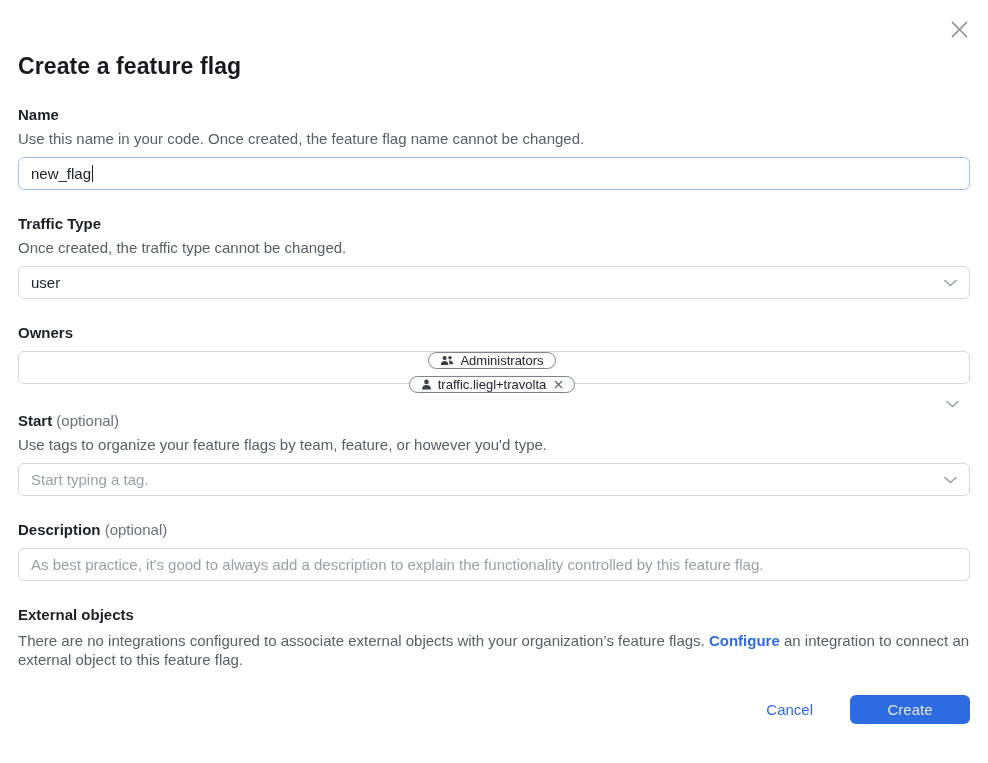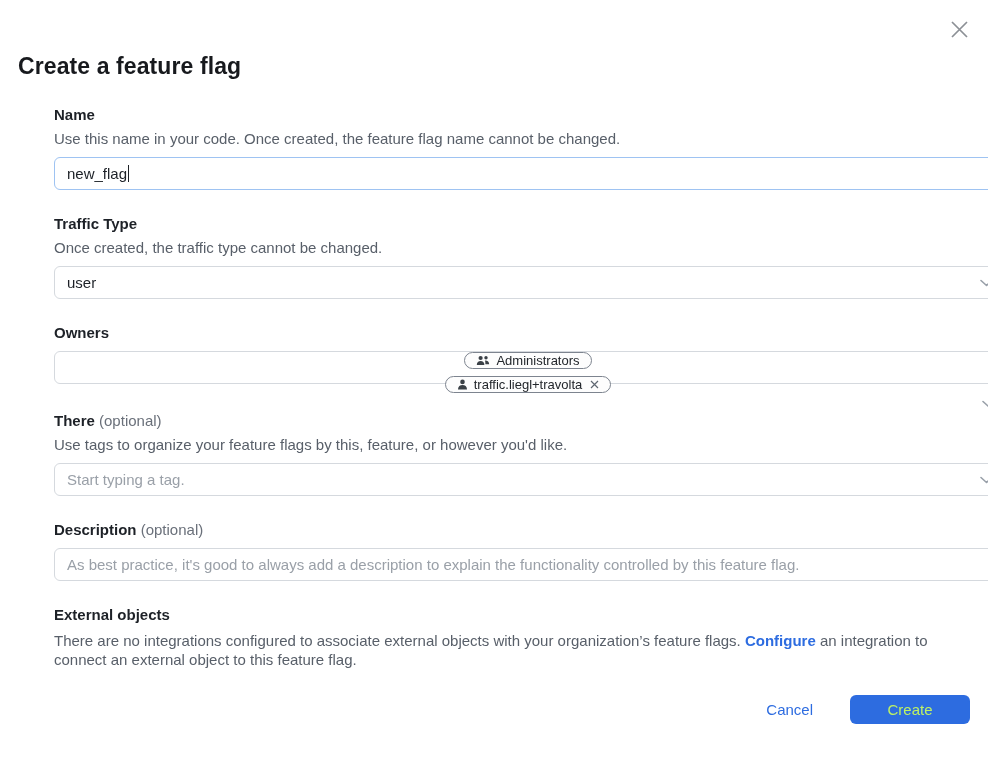--- a/index.html
+++ b/index.html
@@ -24,21 +24,21 @@
   }
 
   .title {
     padding-top: 53px;
     font-size: 23px;
     font-weight: 700;
     letter-spacing: 0.1px;
     color: #17191d;
   }
 
-  .field { margin-top: 0; margin-left: 36px; }
+  .field { margin-top: 0; }
   .label-row { font-size: 15px; font-weight: 700; color: #1d2127; }
   .label-row .optional { font-weight: 400; color: #6a707a; }
   .field-desc { margin-top: 7px; font-size: 15px; color: #585f69; }
 
   .text-input, .select-box {
     width: 952px;
     height: 33px;
     border: 1px solid #d5d9de;
     border-radius: 6px;
     background: #ffffff;
@@ -123,21 +123,21 @@
   .cancel-link {
     background: none; border: none;
     font-family: "Liberation Sans", sans-serif;
     font-size: 15px;
     color: #2d6ce0;
     cursor: pointer;
   }
   .create-btn {
     width: 120px; height: 29px;
     background: #2d6ce0;
-    color: #bef264;
+    color: #e5e5e5;
     border: none;
     border-radius: 6px;
     font-family: "Liberation Sans", sans-serif;
     font-size: 15px;
     cursor: pointer;
   }
 </style>
 </head>
 <body>
 
@@ -206,24 +206,24 @@
       <span class="chevron" style="display:flex;">
         <svg width="13" height="8" viewBox="0 0 13 8">
             <path d="M1 1.5 L6.5 6.5 L12 1.5" stroke="#99a0a9" stroke-width="1.6" fill="none" stroke-linecap="round" stroke-linejoin="round"></path>
           </svg>
       </span>
     </div>
   </div>
 
   <div class="field sec-tags">
     <div class="label-row">
-      <span>There</span>
+      <span>Start</span>
       <span class="optional">(optional)</span>
     </div>
-    <div class="field-desc">Use tags to organize your feature flags by this, feature, or however you'd like.</div>
+    <div class="field-desc">Use tags to organize your feature flags by team, feature, or however you'd type.</div>
     <div class="select-box gap-input">
       <span class="placeholder-text">Start typing a tag.</span>
       <span class="chevron" style="display:flex;">
         <svg width="13" height="8" viewBox="0 0 13 8">
             <path d="M1 1.5 L6.5 6.5 L12 1.5" stroke="#99a0a9" stroke-width="1.6" fill="none" stroke-linecap="round" stroke-linejoin="round"></path>
           </svg>
       </span>
     </div>
   </div>
 

